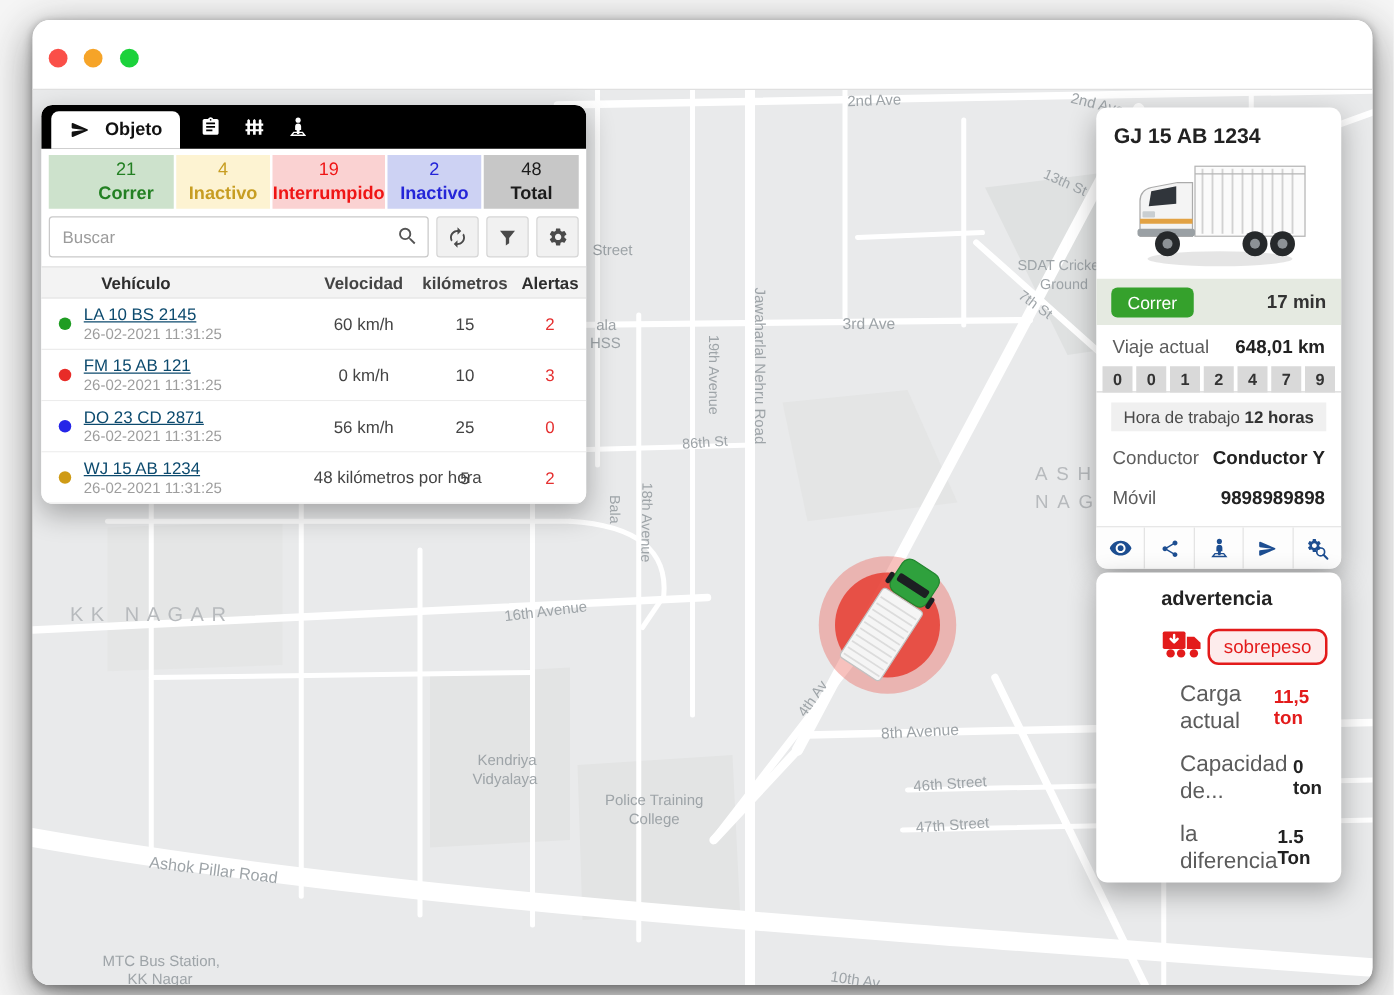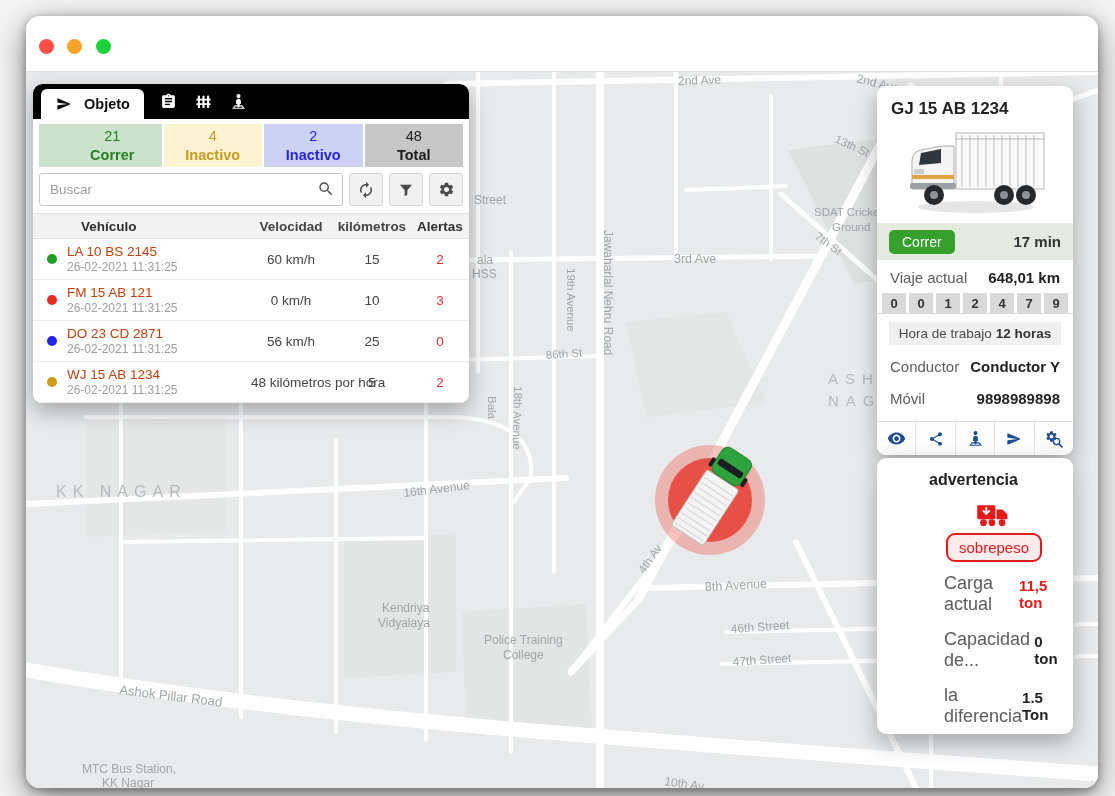--- a/index.html
+++ b/index.html
@@ -33,21 +33,21 @@
   .sq-btn{width:34px;height:33px;border:1px solid #d6d6d6;border-radius:3px;background:#f1f1f1;
     display:flex;align-items:center;justify-content:center;color:#4a4a4a;cursor:pointer;}
   .thead{display:flex;align-items:center;height:26px;background:#f3f3f3;border-top:1px solid #e2e2e2;
     border-bottom:1px solid #e2e2e2;font-weight:bold;font-size:13.5px;color:#2e2e2e;}
   .trow{display:flex;align-items:center;height:41px;border-bottom:1px solid #ececec;font-size:13.5px;cursor:pointer;background:#fff;}
   .c-name{flex:1;display:flex;align-items:center;min-width:0;padding-left:14px;position:relative;}
   .c-sp{width:84px;text-align:center;color:#444;position:relative;}
   .c-km{width:78px;text-align:center;color:#444;position:relative;}
   .c-al{width:58px;text-align:center;}
   .vdot{width:10px;height:10px;border-radius:50%;margin-right:10px;flex:0 0 auto;}
-  .vname{color:#c2410c;line-height:16px;white-space:nowrap;}
+  .vname{color:#0c4a6e;line-height:16px;white-space:nowrap;text-decoration:underline;}
   .vtime{color:#9d9d9d;font-size:12px;line-height:15px;white-space:nowrap;}
   .al-val{color:#e53030;}
   .sp-overflow{white-space:nowrap;position:absolute;left:0;top:50%;transform:translateY(-50%);width:auto;text-align:left;padding-left:2px;}
 
   
   .card{position:absolute;left:851px;width:196px;background:#fff;border-radius:9px;
     box-shadow:0 8px 22px rgba(0,0,0,.30);z-index:5;overflow:hidden;}
   .card1{top:70px;}
   .card2{top:442px;padding-left:38px;}
   .card-title{font-size:17px;font-weight:bold;color:#222;padding:13px 14px 4px 14px;}
@@ -64,21 +64,21 @@
   .odo .dgt{width:24px;height:21px;background:#d9d9d9;display:flex;align-items:center;justify-content:center;
     font-size:13px;font-weight:bold;color:#333;}
   .odoline{border-bottom:1px solid #d8d8d8;margin-top:-1px;}
   .hora{display:flex;justify-content:center;margin:8px 10px 4px 10px;}
   .hora .pill{background:#f0f0f0;padding:4px 10px;font-size:13.5px;color:#4a4a4a;white-space:nowrap;}
   .hora .pill b{color:#333;}
   .actions{display:flex;border-top:1px solid #e0e0e0;margin-top:8px;}
   .act{flex:1;height:33px;display:flex;align-items:center;justify-content:center;color:#1d4e91;
     border-left:1px solid #e4e4e4;cursor:pointer;background:#fdfdfd;}
   .act:first-child{border-left:none;}
-  .warnrow1{display:flex;align-items:center;justify-content:space-between;padding:8px 13px 4px 13px;flex-direction:column;}
+  .warnrow1{display:flex;align-items:center;justify-content:space-between;padding:8px 13px 4px 13px;}
   .badge{border:2px solid #e31b1b;background:#fdecec;color:#e31b1b;font-size:15px;
     border-radius:9px;padding:4px 11px;cursor:pointer;}
   .wkv{display:flex;align-items:center;justify-content:space-between;padding:7px 13px;}
   .wkv .k{font-size:18px;color:#5c5c5c;margin-left:16px;}
   .wkv .v{font-size:15px;font-weight:bold;color:#222;}
 </style>
 </head>
 <body>
 
 <div class="stage">
@@ -227,20 +227,24 @@
       </div>
       <div class="stats" id="stats-row">
           <div class="chip" style="background: rgb(205, 226, 204); color: rgb(35, 128, 35); padding-left: 24px;">
             <span>21</span>
             <b>Correr</b>
           </div>
           <div class="chip" style="background: rgb(253, 243, 210); color: rgb(199, 157, 34);">
             <span>4</span>
             <b>Inactivo</b>
           </div>
+          <div class="chip" style="background: rgb(250, 210, 210); color: rgb(239, 21, 21);">
+            <span>19</span>
+            <b>Interrumpido</b>
+          </div>
           <div class="chip" style="background: rgb(205, 210, 243); color: rgb(37, 37, 216);">
             <span>2</span>
             <b>Inactivo</b>
           </div>
           <div class="chip" style="background: rgb(199, 199, 199); color: rgb(28, 28, 28);">
             <span>48</span>
             <b>Total</b>
           </div>
         </div>
       <div class="searchrow">

